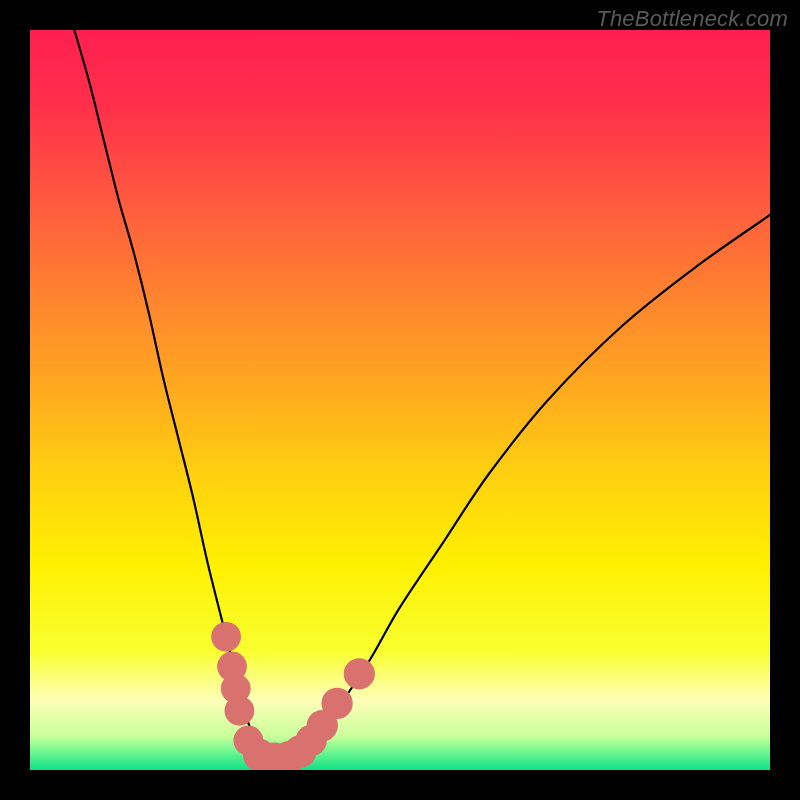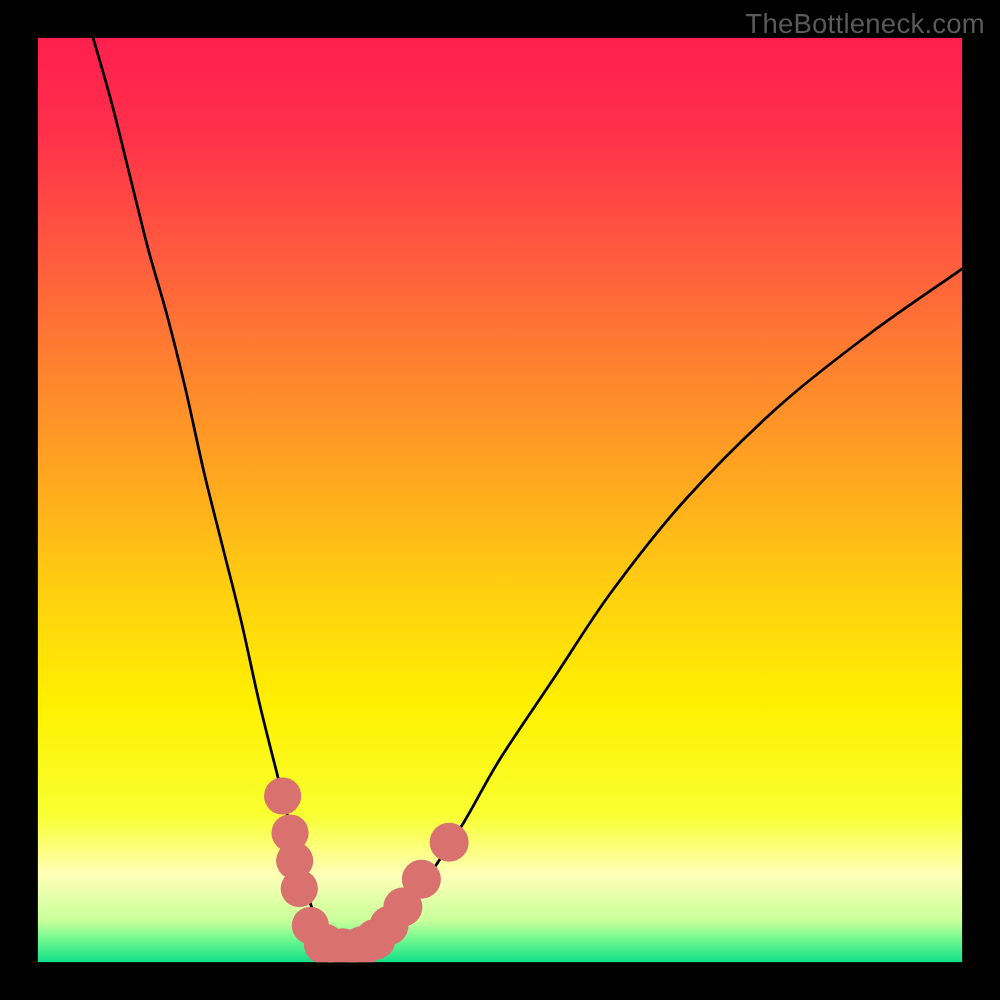--- a/index.html
+++ b/index.html
@@ -11,20 +11,21 @@
     background: #000;
     font-family: Arial, Helvetica, sans-serif;
   }
   .frame {
     position: absolute;
     left: 0;
     top: 0;
     width: 800px;
     height: 716px;
     background: #000;
+    font-style: italic;
   }
   .plot-area {
     position: absolute;
     left: 30px;
     top: 30px;
     width: 740px;
     height: 740px;
     overflow: hidden;
   }
   .gradient {

